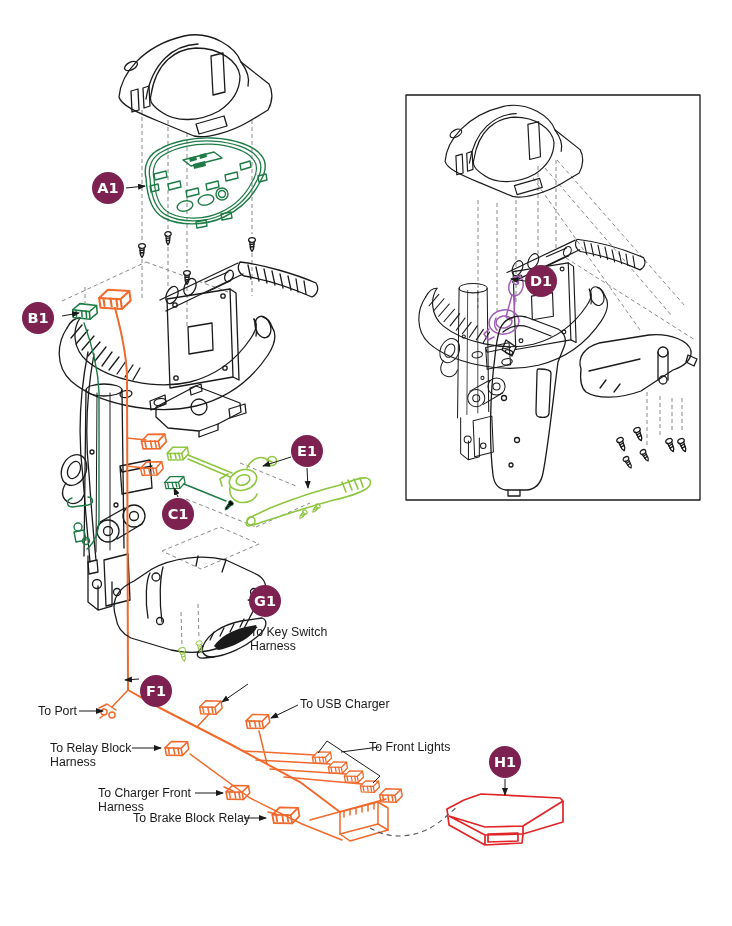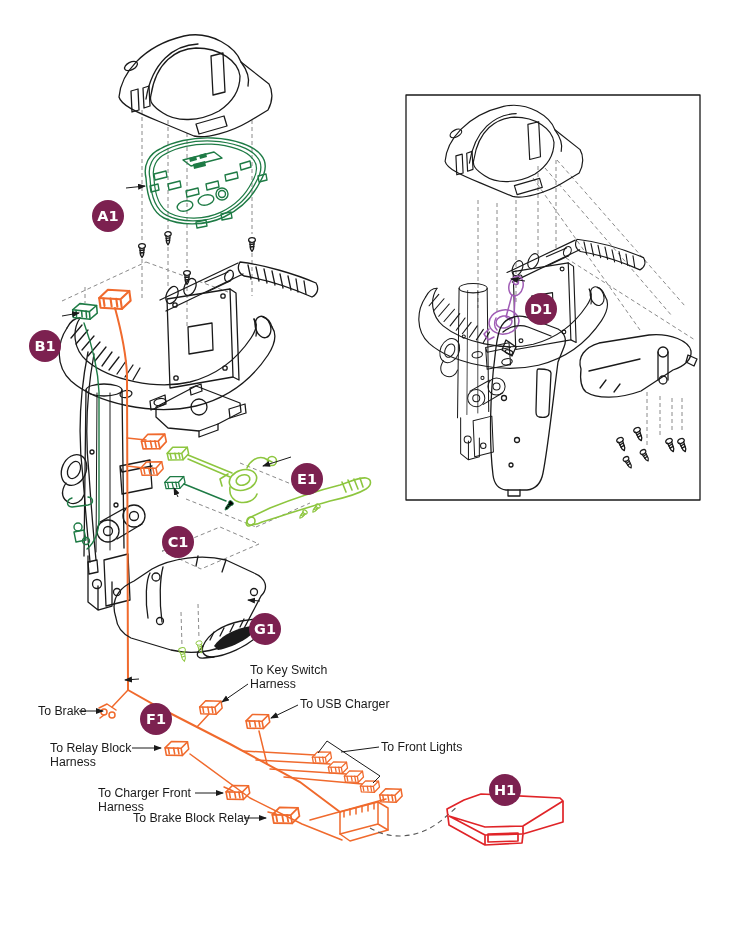--- a/index.html
+++ b/index.html
@@ -25,21 +25,21 @@
   .p{stroke:var(--key-purple);fill:none;stroke-width:1.5;stroke-linecap:round;stroke-linejoin:round;}
   .r{stroke:var(--controller-red);fill:none;stroke-width:1.7;stroke-linejoin:round;}
   .dash{stroke:#8a8a8a;stroke-width:1;stroke-dasharray:4 3;fill:none;}
   .dashk{stroke:#555;stroke-width:1.1;stroke-dasharray:5 4;fill:none;}
   
   .lbl{position:absolute;font-size:12.3px;line-height:14px;color:var(--label-text);white-space:nowrap;}
   .callout{position:absolute;width:32px;height:32px;border-radius:50%;
            background:var(--callout-bg);color:var(--callout-text);
            display:flex;align-items:center;justify-content:center;
            font-family:"DejaVu Sans",sans-serif;font-weight:bold;font-size:14.5px;
-           transform:translate(-50%,-50%);cursor:pointer;margin-top:28px;}
+           transform:translate(-50%,-50%);cursor:pointer;}
 </style>
 </head>
 <body>
 
 <div class="stage">
 
 <svg width="732" height="926" viewBox="0 0 732 926">
   <defs>
     <marker id="ah" markerWidth="9" markerHeight="8" refX="7" refY="3" orient="auto">
       <path d="M0,0 L8,3 L0,6 Z" fill="#1a1a1a"></path>
@@ -326,21 +326,21 @@
     <line x1="132" y1="748" x2="161" y2="748" marker-end="url(#ah)"></line>
     <line x1="195" y1="793" x2="223" y2="793" marker-end="url(#ah)"></line>
     <line x1="244" y1="818" x2="266" y2="818" marker-end="url(#ah)"></line>
     <path d="M318,753 L327,741 L380,776 M380,776 L373,783 M341,752 L379,747"></path>
   </g>
 </svg>
 
 <div class="callout" style="left:108px;top:188px">
       <span>A1</span>
     </div>
-<div class="callout" style="left:45px;top:318px">
+<div class="callout" style="left:38px;top:318px">
       <span>B1</span>
     </div>
 <div class="callout" style="left:178px;top:514px">
       <span>C1</span>
     </div>
 <div class="callout" style="left:541px;top:281px">
       <span>D1</span>
     </div>
 <div class="callout" style="left:307px;top:451px">
       <span>E1</span>
@@ -348,30 +348,30 @@
 <div class="callout" style="left:156px;top:691px">
       <span>F1</span>
     </div>
 <div class="callout" style="left:265px;top:601px">
       <span>G1</span>
     </div>
 <div class="callout" style="left:505px;top:762px">
       <span>H1</span>
     </div>
 
-<div class="lbl" style="left:38px;top:704px"><span>To Brake</span></div>
-<div class="lbl" style="left:250px;top:663px">
+<div class="lbl" style="left:38px;top:704px"><span>To Port</span></div>
+<div class="lbl" style="left:250px;top:625px">
   <div>To Key Switch</div>
   <div>Harness</div>
 </div>
 <div class="lbl" style="left:300px;top:697px"><span>To USB Charger</span></div>
 <div class="lbl" style="left:50px;top:741px">
   <div>To Relay Block</div>
   <div>Harness</div>
 </div>
-<div class="lbl" style="left:381px;top:740px"><span>To Front Lights</span></div>
+<div class="lbl" style="left:369px;top:740px"><span>To Front Lights</span></div>
 <div class="lbl" style="left:98px;top:786px">
   <div>To Charger Front</div>
   <div>Harness</div>
 </div>
 <div class="lbl" style="left:133px;top:811px"><span>To Brake Block Relay</span></div>
 
 </div>
 
 </body></html>

